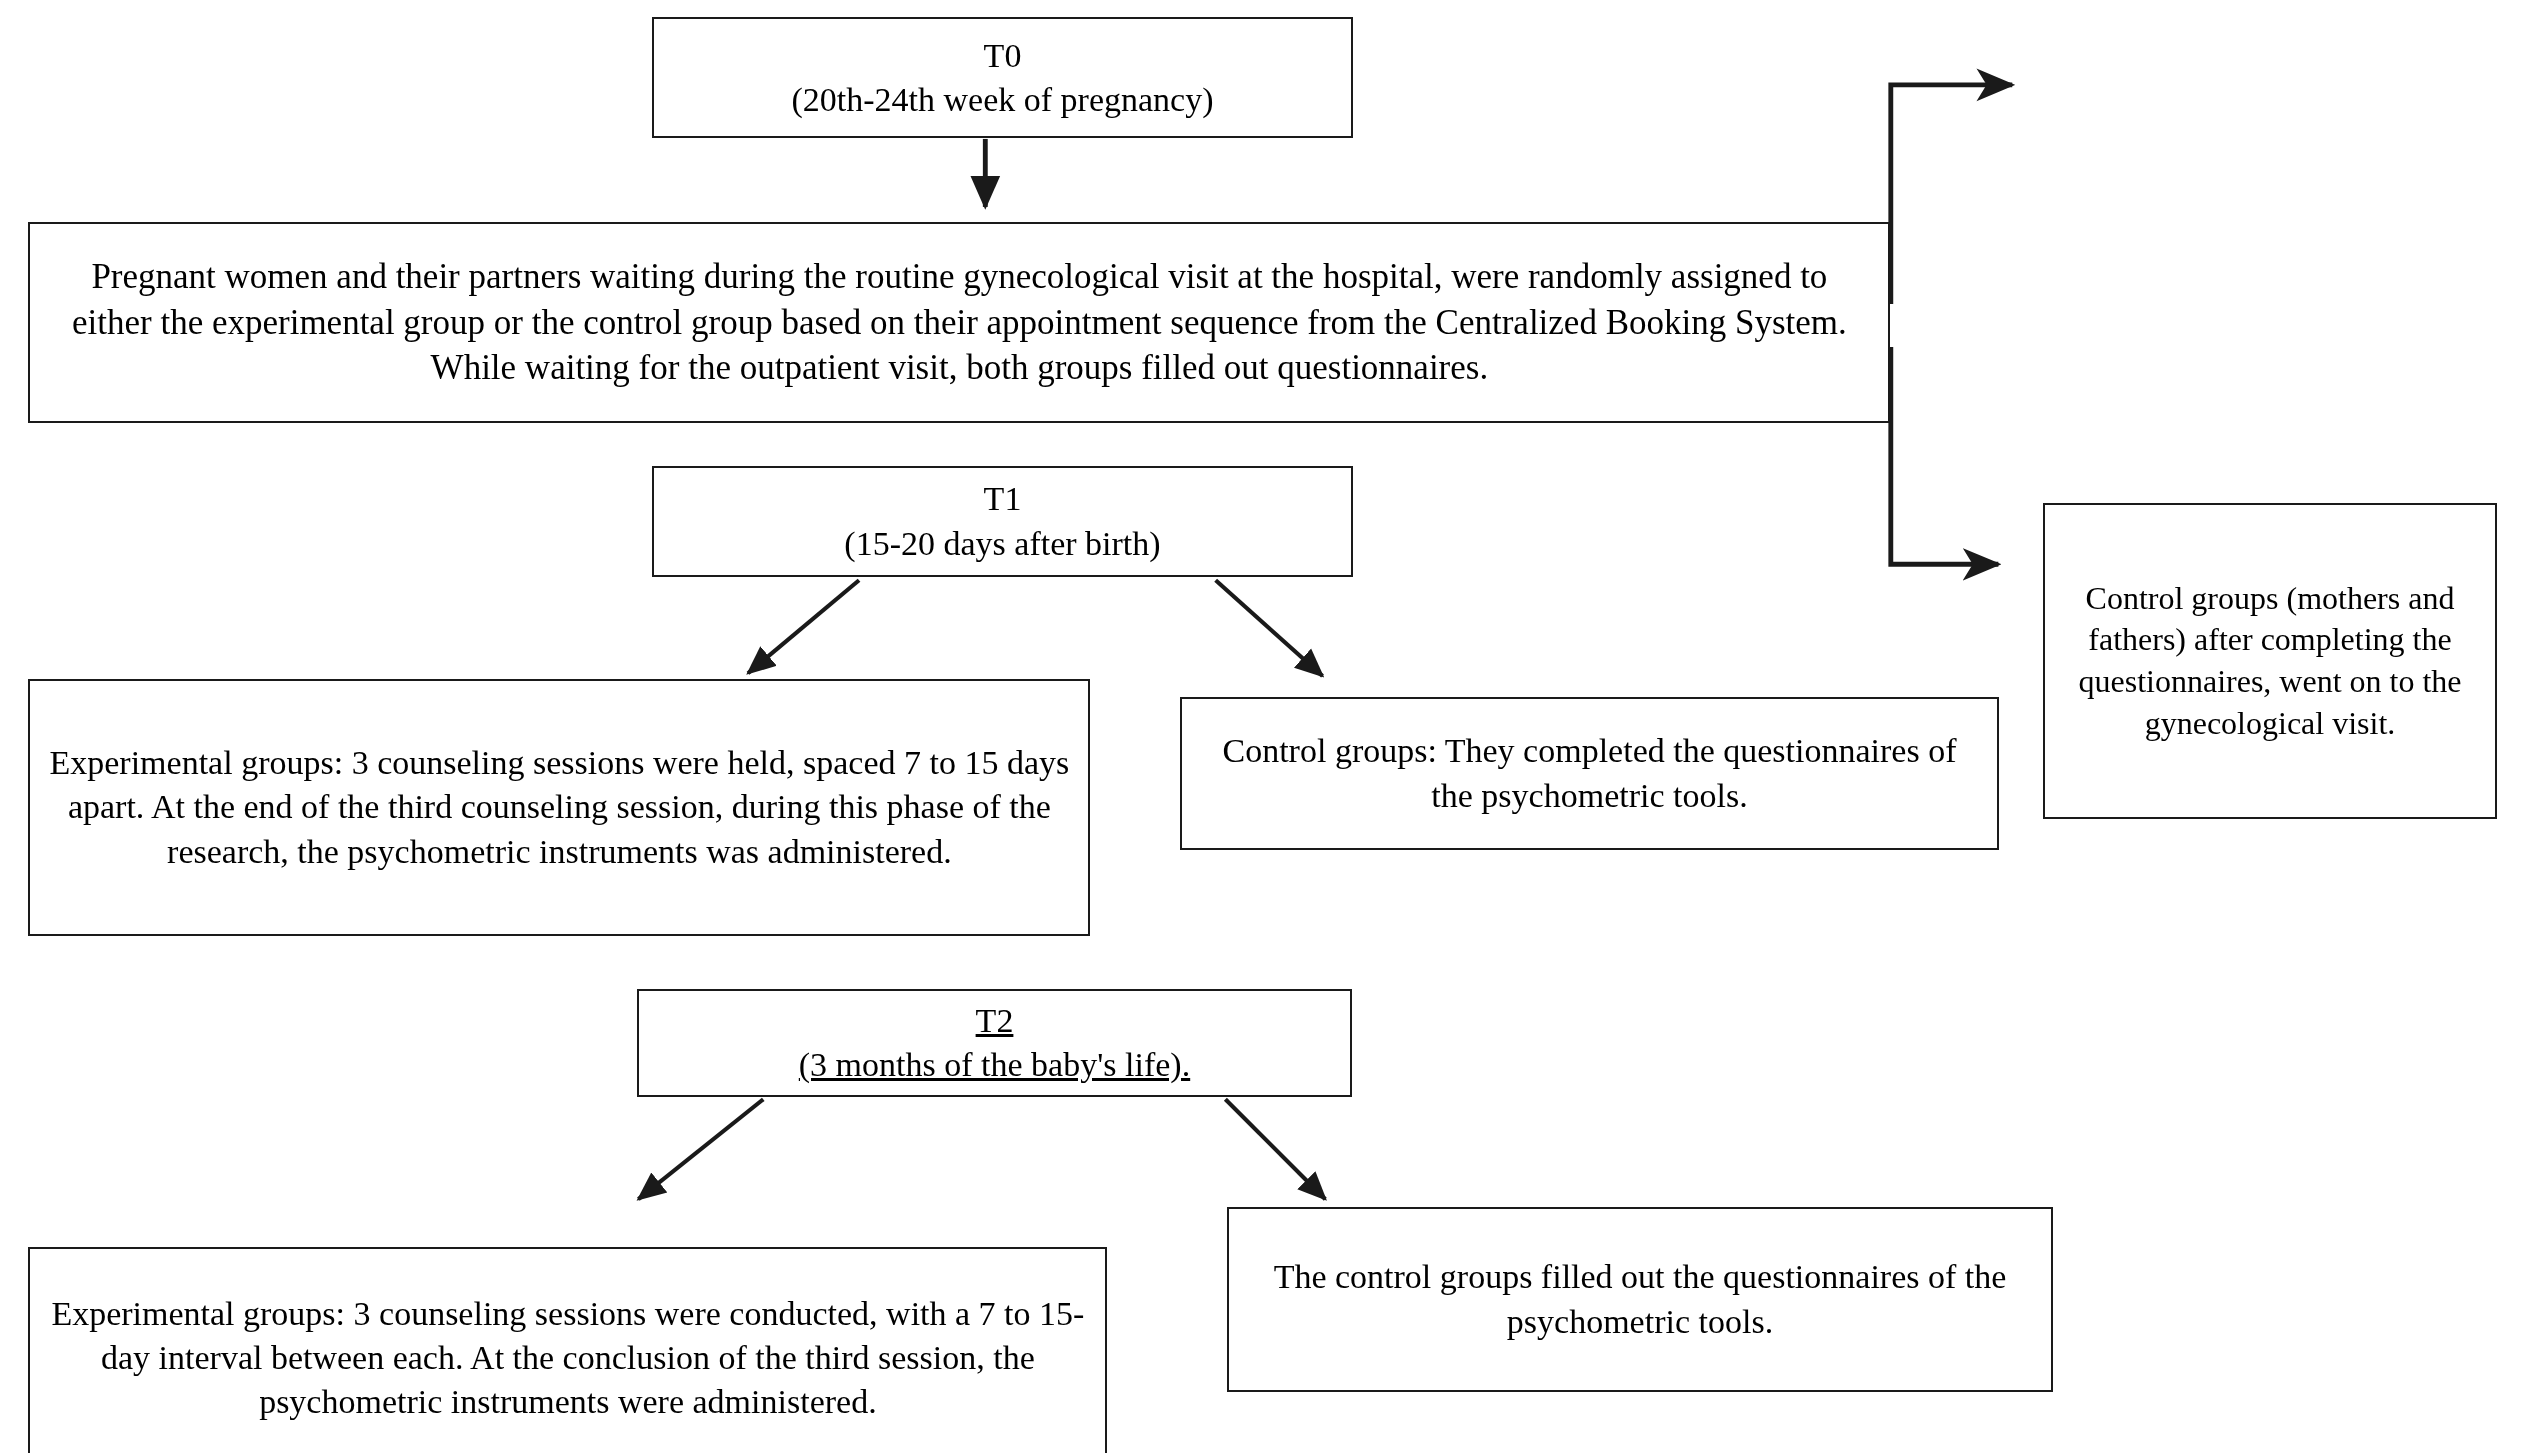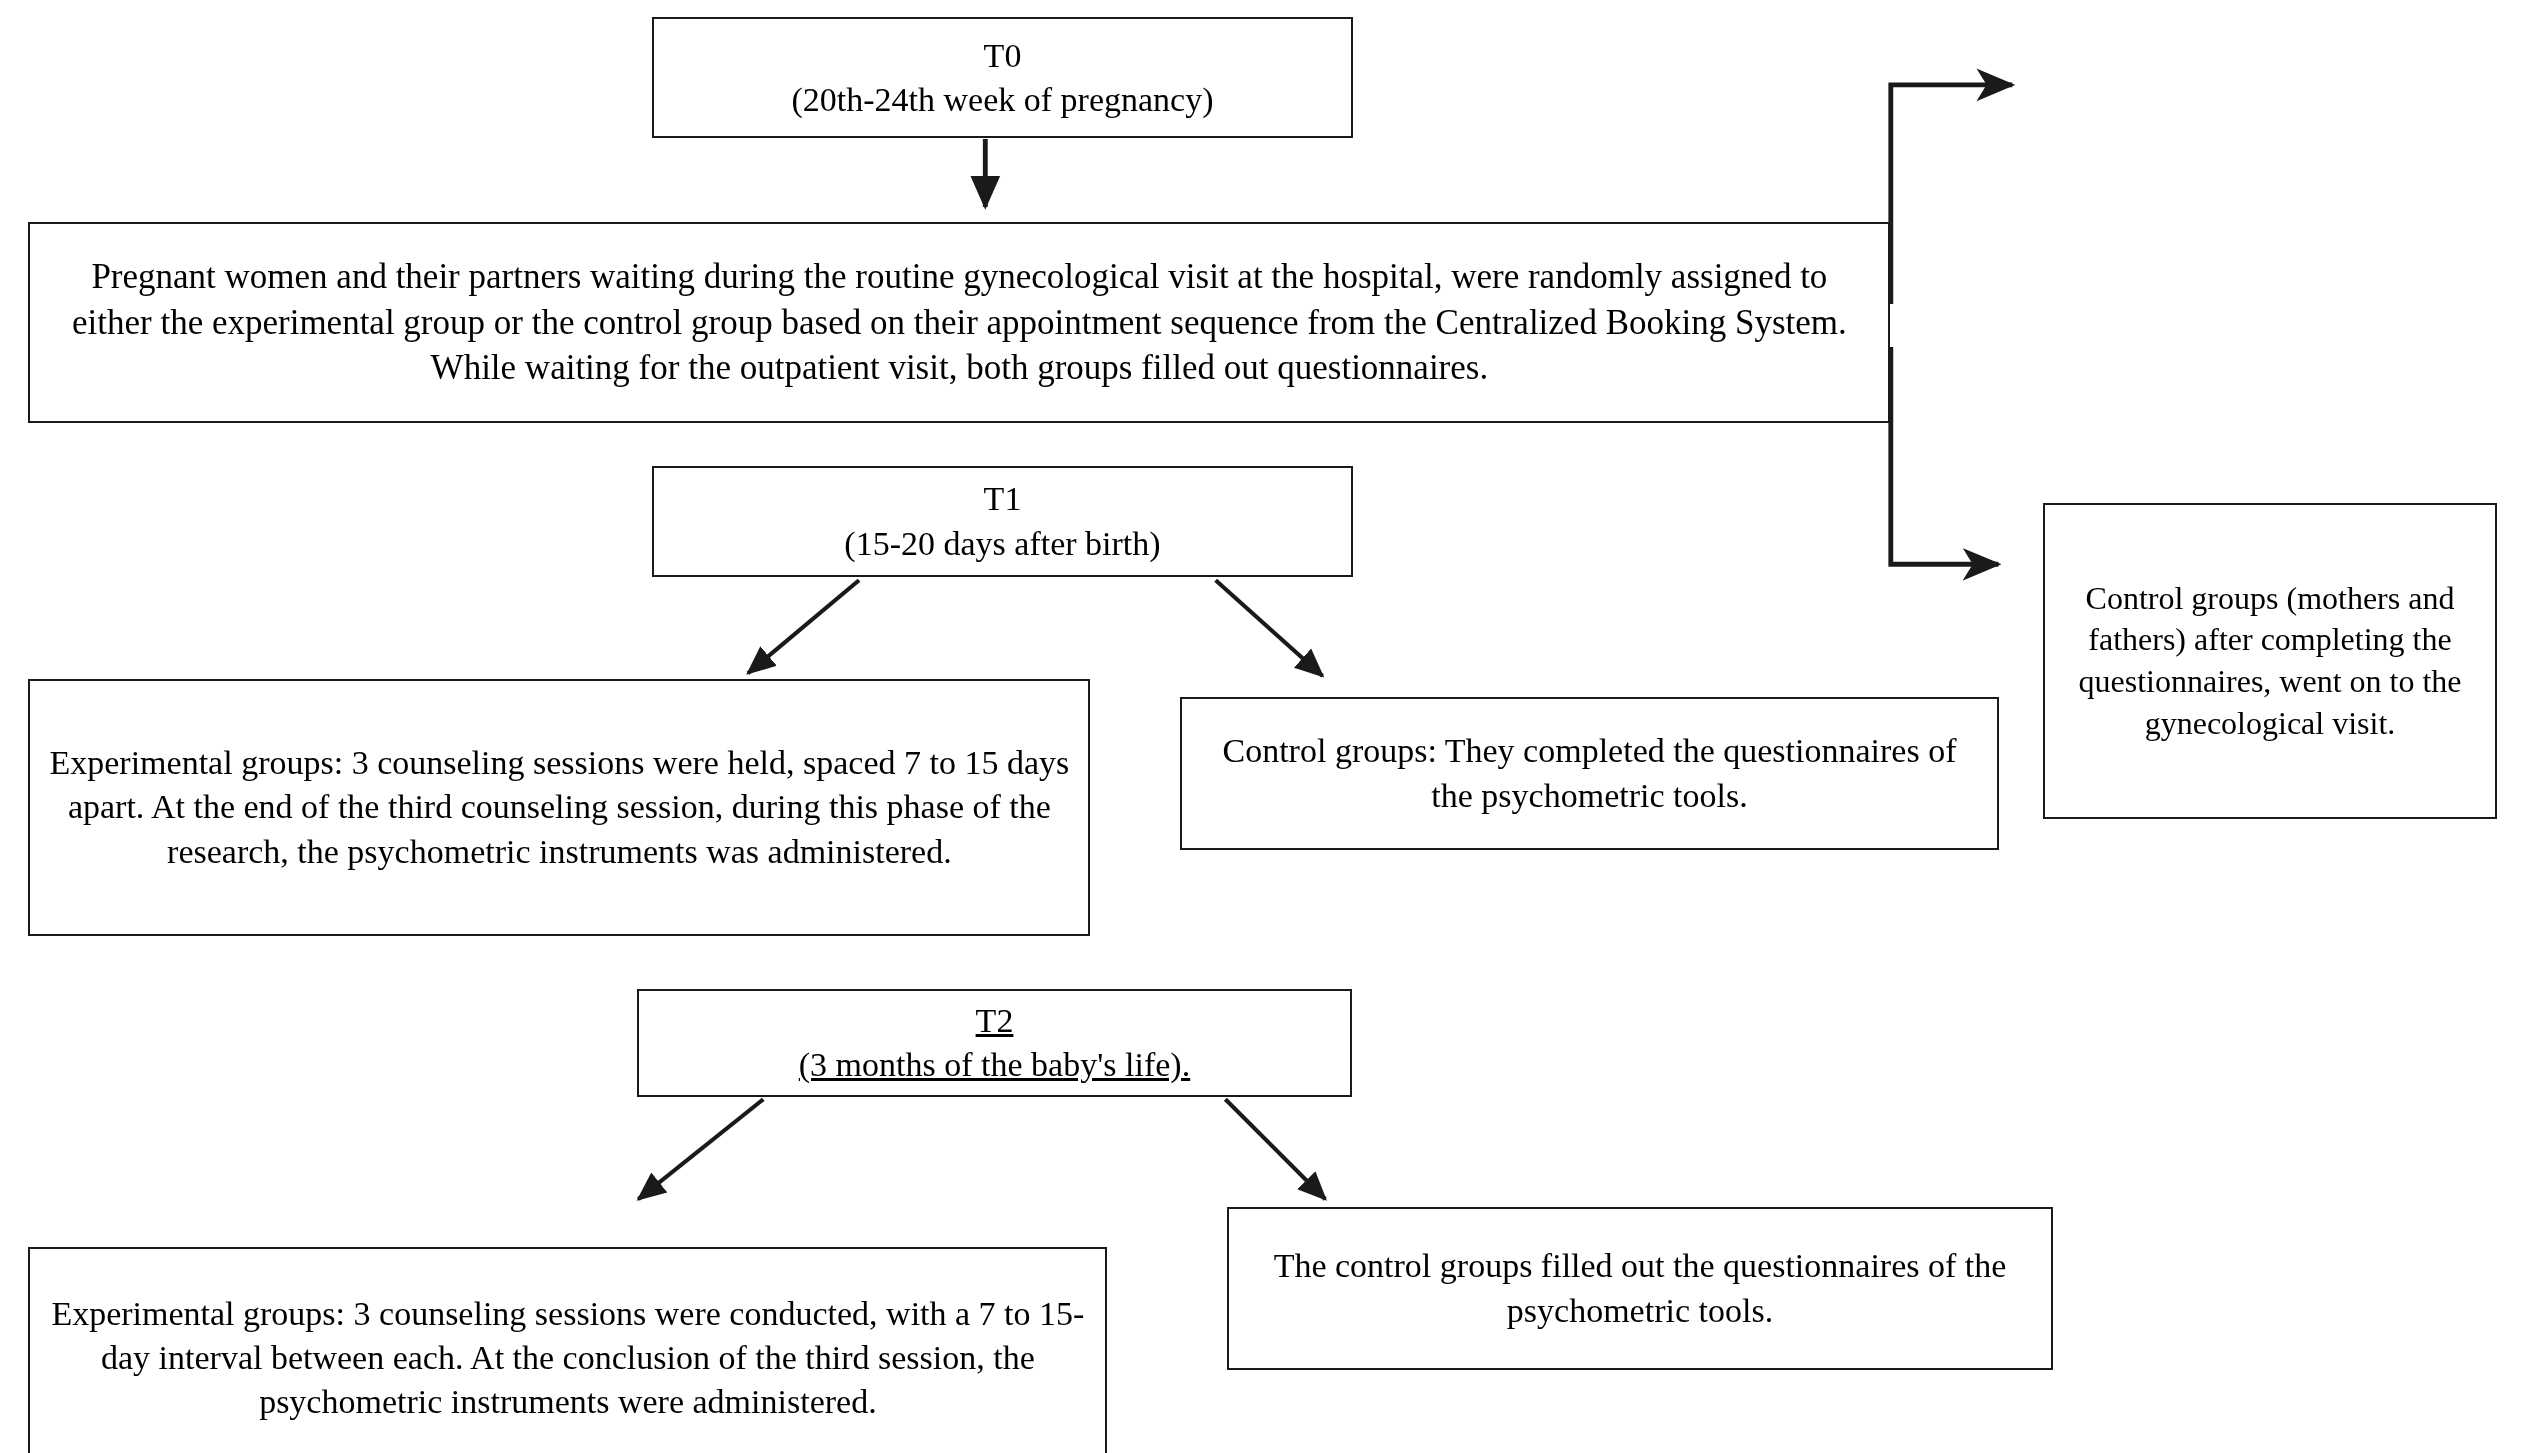--- a/index.html
+++ b/index.html
@@ -35,21 +35,21 @@
     white-space: pre-line;
   }
   
   #n-t0            { left: 652px;  top: 17.3px;   width: 701px; height: 121px; font-size: 34px; }
   #n-intro         { left: 28.4px;   top: 222px;  width: 1862px; height: 201px; font-size: 35px; }
   #n-t1            { left: 652px;  top: 466px;  width: 701px; height: 111px; font-size: 34px; }
   #n-exp-t1        { left: 28.4px;   top: 679px;  width: 1062px; height: 257px; font-size: 34px; }
   #n-ctrl-t1       { left: 1180px; top: 697px; width: 819px; height: 153px; font-size: 34px; }
   #n-t2            { left: 637px;  top: 989px; width: 715px; height: 108px; font-size: 34px; text-decoration: underline; }
   #n-exp-t2        { left: 28.4px;   top: 1207px; width: 1079px; height: 222px; font-size: 34px; margin-top: 40px; }
-  #n-ctrl-t2       { left: 1227px; top: 1207px; width: 826px; height: 163px; font-size: 34px; }
+  #n-ctrl-t2       { left: 1227px; top: 1207px; width: 826px; height: 185px; font-size: 34px; }
   #n-exp-right     { left: 2043px; top: 17.3px;   width: 454px;  height: 430px; font-size: 32px; }
   #n-ctrl-right    { left: 2043px; top: 503px;  width: 454px;  height: 316px; font-size: 32px; }
 
   #edges {
     position: absolute;
     left: 0; top: 0;
     width: 2525px;
     height: 1454px;
     pointer-events: none;
   }

